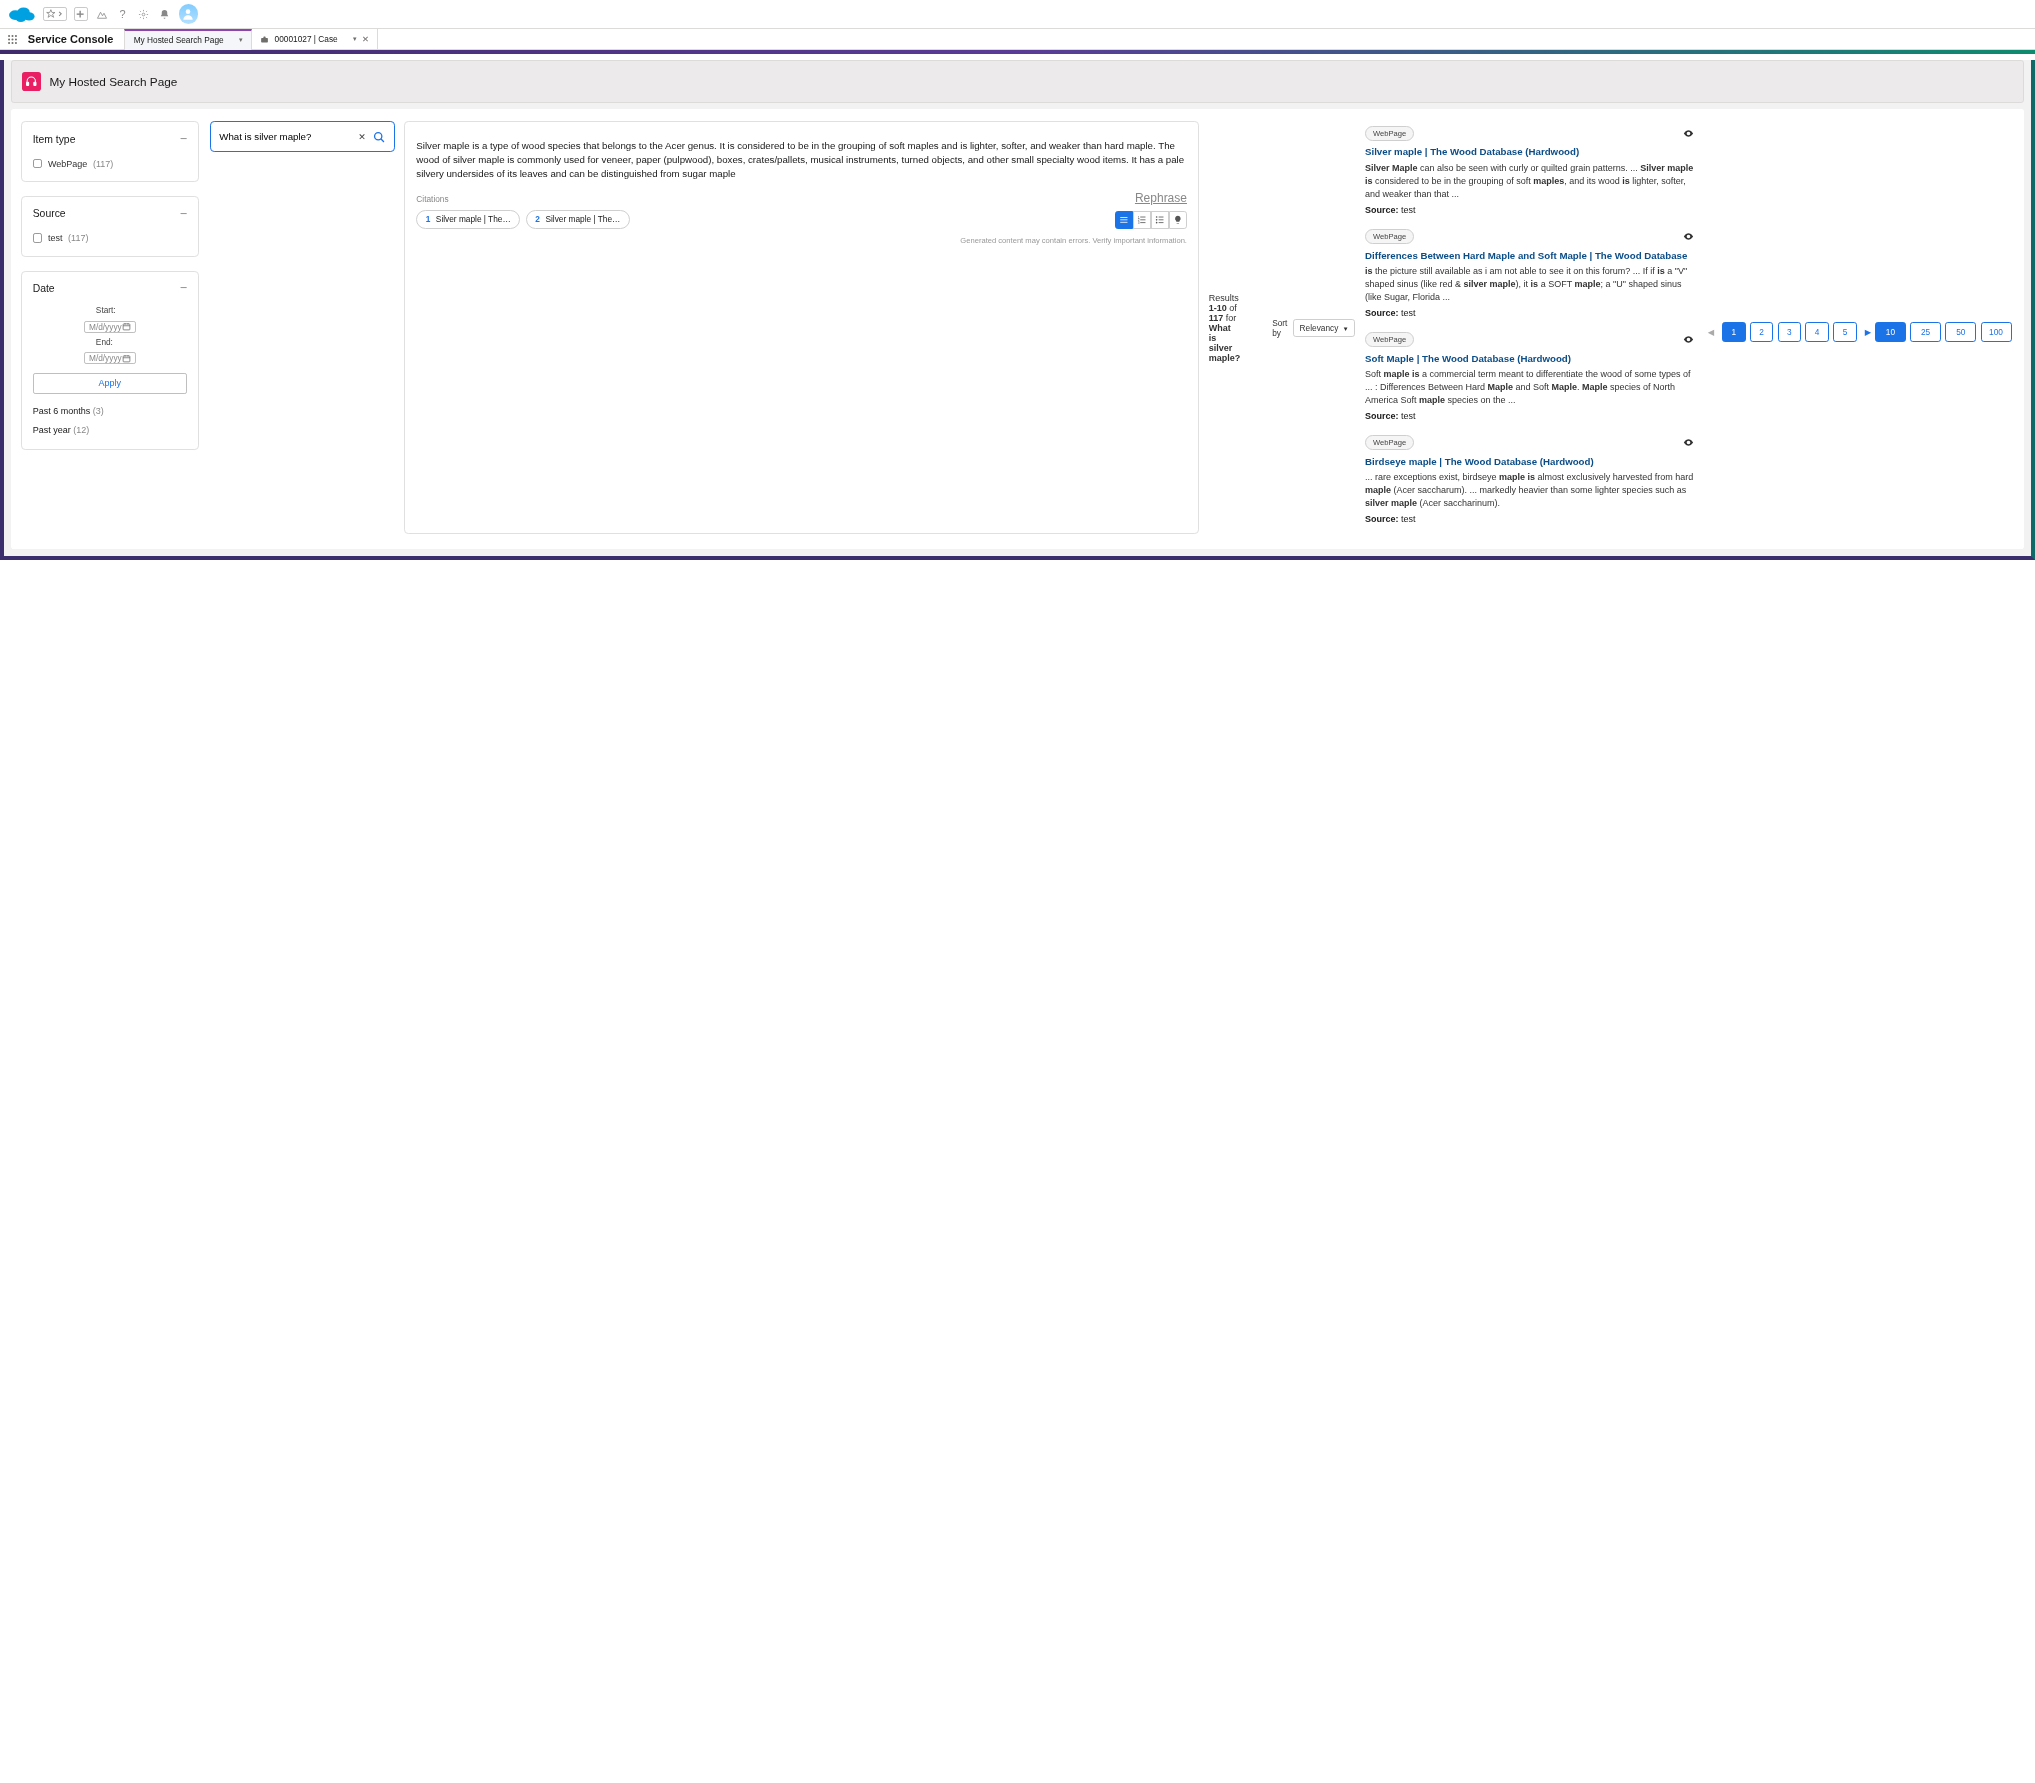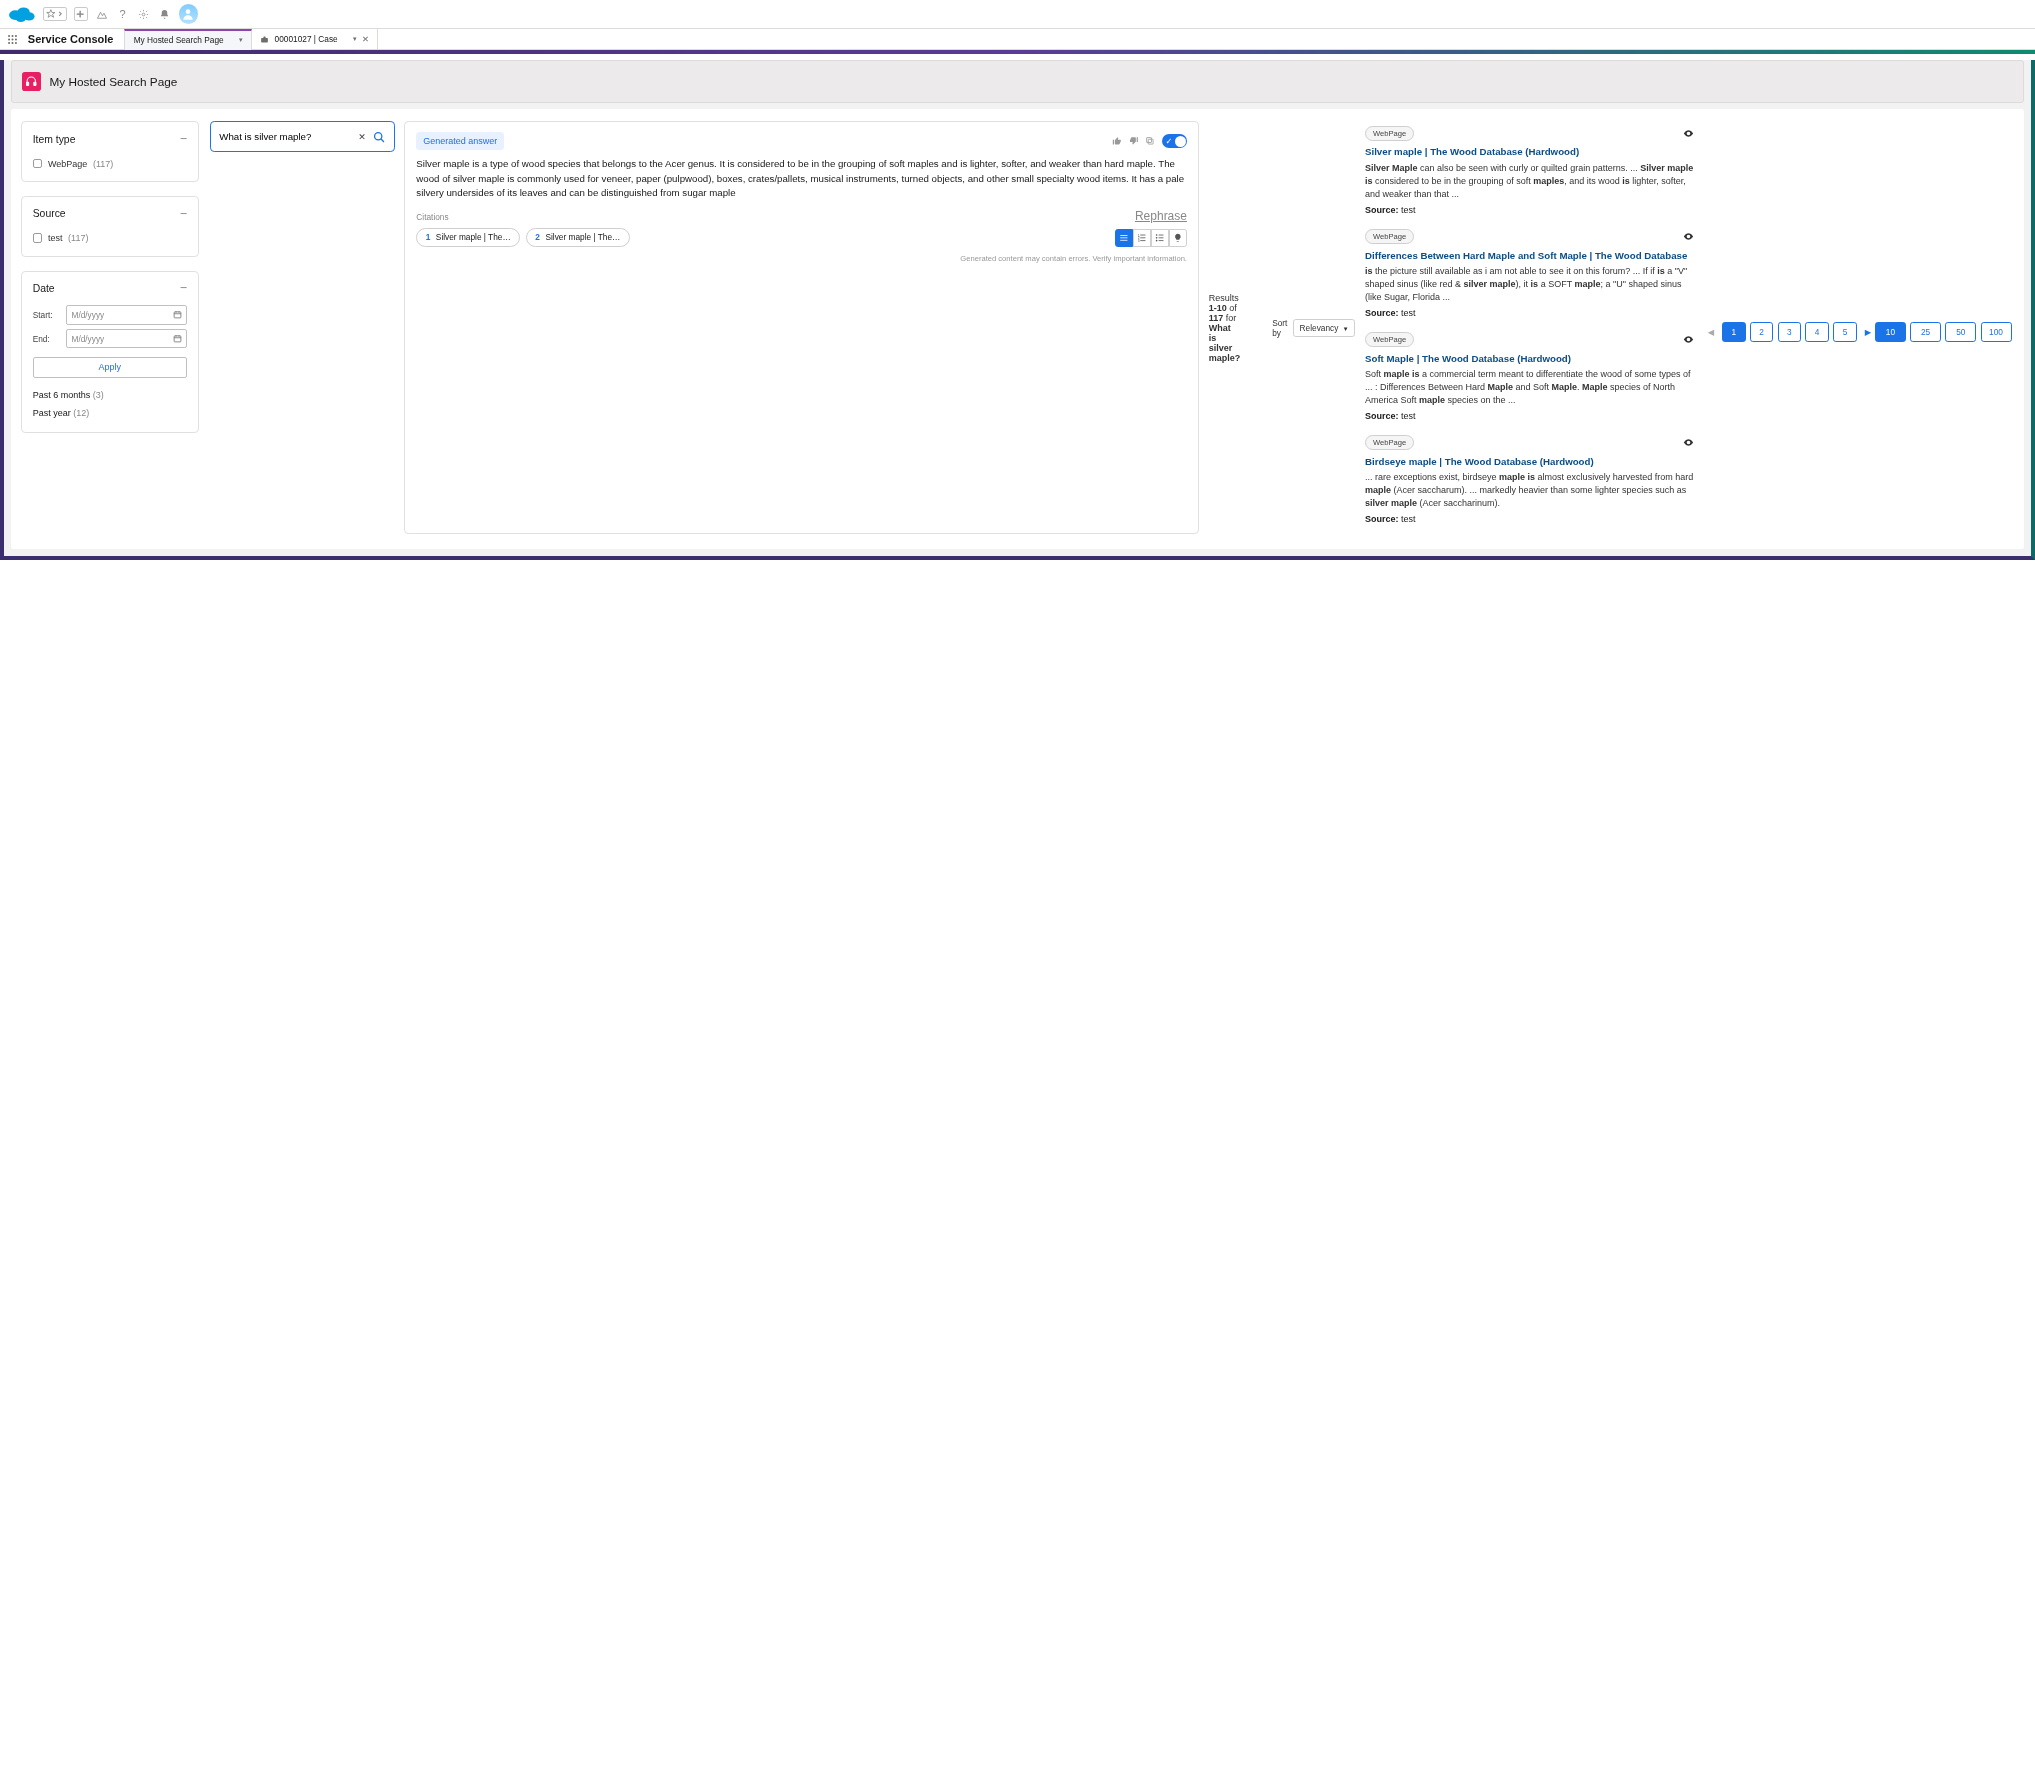--- a/index.html
+++ b/index.html
@@ -37,21 +37,21 @@
 .sidebar { width:188px; padding:0 0 0 9.7px; display:flex; flex-direction:column; gap:14px; }
 .main { flex:1; padding:0 12.5px 0 0; display:flex; flex-direction:row; gap:9.7px; }
 
 .facet { border:0.7px solid #e0e0e0; border-radius:4.2px; padding:9.7px 11px; }
 .facet-head { display:flex; align-items:center; justify-content:space-between; font-size:10.4px; font-weight:500; margin-bottom:9.7px; }
 .facet-head .collapse { color:#888; font-size:12.5px; cursor:pointer; }
 .facet-row { display:flex; align-items:center; gap:5.6px; font-size:9px; color:#333; padding:2.8px 0; }
 .facet-row .count { color:#888; }
 .chk { width:9.7px; height:9.7px; border:0.7px solid #999; border-radius:2.1px; }
 
-.date-row { display:flex; align-items:center; gap:5.6px; margin:4.2px 0; }
+.date-row { display:flex; align-items:center; gap:5.6px; margin:4.2px 0;flex-direction:column; }
 .date-row label { width:28px; font-size:8.3px; color:#444; }
 .date-input { flex:1; height:19.5px; border:0.7px solid #bfbfbf; border-radius:2.1px; display:flex; align-items:center; padding:0 4.2px; justify-content:space-between; color:#888; font-size:8.3px;}
 .apply-btn { width:100%; height:21px; border:0.7px solid #bfbfbf; border-radius:2.1px; background:#fff; color:#1b73e8; font-size:9px; cursor:pointer; margin-top:4.2px;}
 .date-quick { font-size:9px; padding:4.2px 0; }
 
 
 .search-box { border:1px solid #1b73e8; border-radius:4.2px; height:31px; display:flex; align-items:center; padding:0 8.3px; gap:7px; }
 .search-box input { flex:1; border:0; outline:0; font-size:9.7px; }
 .search-box .clr, .search-box .go { color:#444; cursor:pointer; }
 .search-box .go { color:#1b73e8; }
@@ -287,44 +287,20 @@
         <span class="clr">✕</span>
         <span class="go">
             <svg width="12.5" height="12.5" viewBox="0 0 24 24" fill="none" stroke="#1b73e8" stroke-width="2.5">
               <circle cx="10" cy="10" r="7"></circle>
               <line x1="21" y1="21" x2="15" y2="15"></line>
             </svg>
           </span>
       </div>
 
       <div class="gen-card">
-        <div class="gen-head">
-          <span class="gen-badge">Generated answer</span>
-          <div class="gen-actions">
-            <span>
-                <svg width="9.7" height="9.7" viewBox="0 0 24 24" fill="#999">
-                  <path d="M2 21h3V9H2v12zM22 11c0-1.1-.9-2-2-2h-5.3l.8-3.8v-.3c0-.4-.2-.8-.4-1.1L14 3l-6.6 6.6C7.2 9.8 7 10.3 7 10.8V19c0 1.1.9 2 2 2h8c.8 0 1.5-.5 1.8-1.2l3-7c.1-.3.2-.5.2-.8v-1z"></path>
-                </svg>
-              </span>
-            <span>
-                <svg width="9.7" height="9.7" viewBox="0 0 24 24" fill="#999">
-                  <path d="M22 3h-3v12h3V3zM2 13c0 1.1.9 2 2 2h5.3l-.8 3.8v.3c0 .4.2.8.4 1.1L10 21l6.6-6.6c.2-.2.4-.7.4-1.2V5c0-1.1-.9-2-2-2H7c-.8 0-1.5.5-1.8 1.2l-3 7c-.1.3-.2.5-.2.8v1z"></path>
-                </svg>
-              </span>
-            <span>
-                <svg width="9.7" height="9.7" viewBox="0 0 24 24" fill="none" stroke="#999" stroke-width="2">
-                  <rect x="8" y="8" width="12" height="12" rx="1"></rect>
-                  <rect x="4" y="4" width="12" height="12" rx="1"></rect>
-                </svg>
-              </span>
-            <div class="toggle">
-                <span class="chk-mark">✓</span>
-              </div>
-          </div>
-        </div>
         <div class="gen-text">Silver maple is a type of wood species that belongs to the Acer genus. It is considered to be in the grouping of soft maples and is lighter, softer, and weaker than hard maple. The wood of silver maple is commonly used for veneer, paper (pulpwood), boxes, crates/pallets, musical instruments, turned objects, and other small specialty wood items. It has a pale silvery undersides of its leaves and can be distinguished from sugar maple</div>
         <div class="gen-footer">
           <div>
             <div class="cit-label">Citations</div>
             <div class="citations">
               <div class="cite-chip">
                 <span class="num">1</span>
                 <span class="lbl">Silver maple | The ...</span>
               </div>
               <div class="cite-chip">

